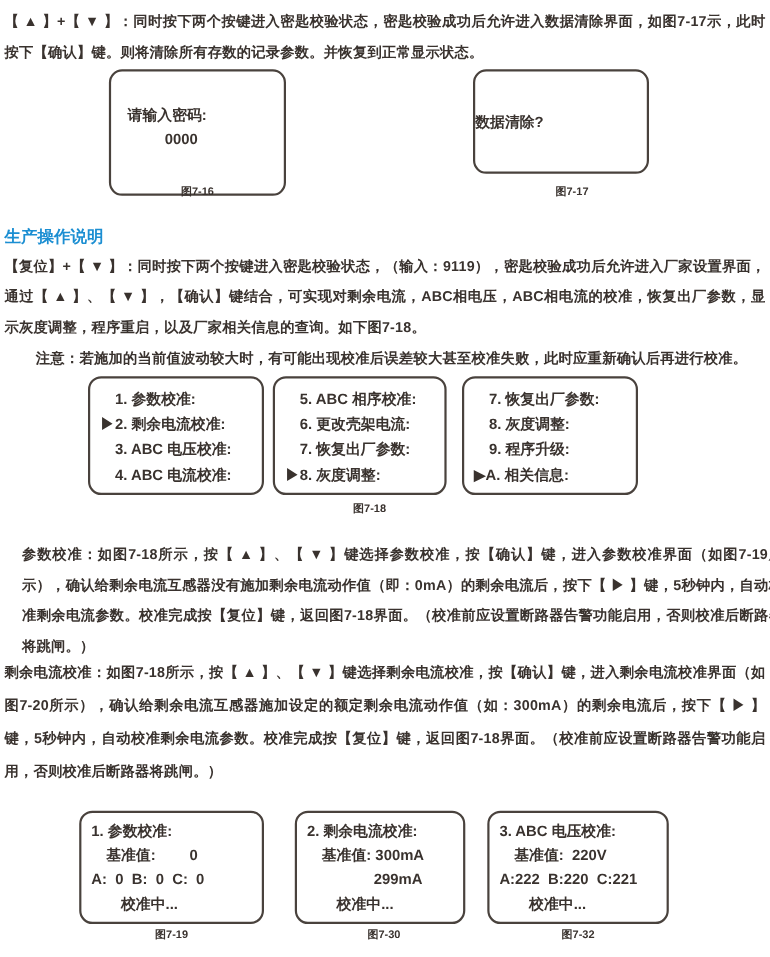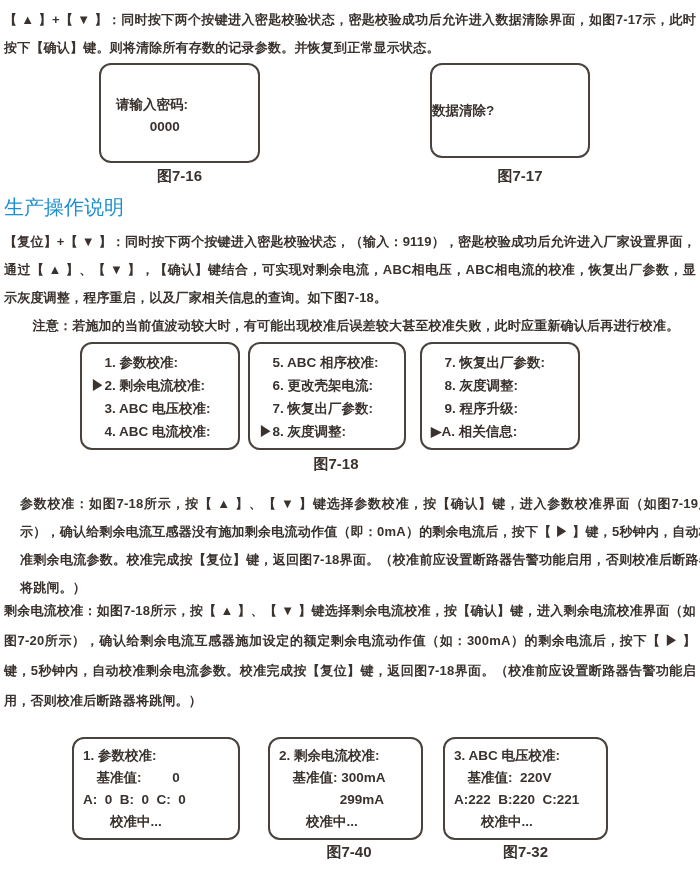--- a/index.html
+++ b/index.html
@@ -20,49 +20,49 @@
     line-height:28px;
     font-weight:700;
     text-align:justify;
     letter-spacing:0.2px;
   }
   .para p{margin:0;}
   .note{text-indent:2.2em;}
   .heading{
     position:absolute;
     left:4px;
-    top:194px;
-    font-size:20px;
-    font-weight:400;
+    top:206px;
+    font-size:15px;
+    font-weight:700;
     color:#1b8ed2;
   }
   .lcd{
     position:absolute;
     border:2px solid #49423d;
     border-radius:12px;
     background:#ffffff;
     box-sizing:border-box;
     font-weight:700;
     font-size:13.5px;
     color:#39322e;
   }
   .lcd-line{
     white-space:pre;
     line-height:22px;
     padding-left:9px;
   }
   .caption{
     position:absolute;
-    font-size:15px;
+    font-size:10px;
     font-weight:700;
     text-align:center;
     color:#39322e;
   }
   
-  #fig16-box{left:99px;top:63px;width:161px;height:100px;padding-top:29px;}
+  #fig16-box{left:99px;top:63px;width:161px;height:115px;padding-top:29px;}
   #fig16-box .lcd-line{padding-left:15px;line-height:22px;}
   #fig17-box{left:430px;top:63px;width:160px;height:95px;display:flex;align-items:center;}
   
   .menu{top:342px;height:108px;padding-top:7px;}
   #fig18-box1{left:80px;width:160px;}
   #fig18-box2{left:248px;width:158px;}
   #fig18-box3{left:420px;width:160px;}
   .menu .lcd-line{line-height:23px;}
   
   .calib{top:737px;height:103px;padding-top:6px;}
@@ -137,16 +137,17 @@
     <div class="lcd-line">  基准值: 300mA</div>
     <div class="lcd-line">         299mA</div>
     <div class="lcd-line">    校准中...</div>
   </div>
   <div class="lcd calib" id="fig21-box">
     <div class="lcd-line">3. ABC 电压校准:</div>
     <div class="lcd-line">  基准值:  220V</div>
     <div class="lcd-line">A:222  B:220  C:221</div>
     <div class="lcd-line">    校准中...</div>
   </div>
-  <div class="caption" style="left:268px;top:843px;width:162px;">图7-40</div>
+  <div class="caption" style="left:86px;top:843px;width:140px;">图7-19</div>
+  <div class="caption" style="left:268px;top:843px;width:162px;">图7-30</div>
   <div class="caption" style="left:443px;top:843px;width:165px;">图7-32</div>
 
 </div>
 
 </body></html>

